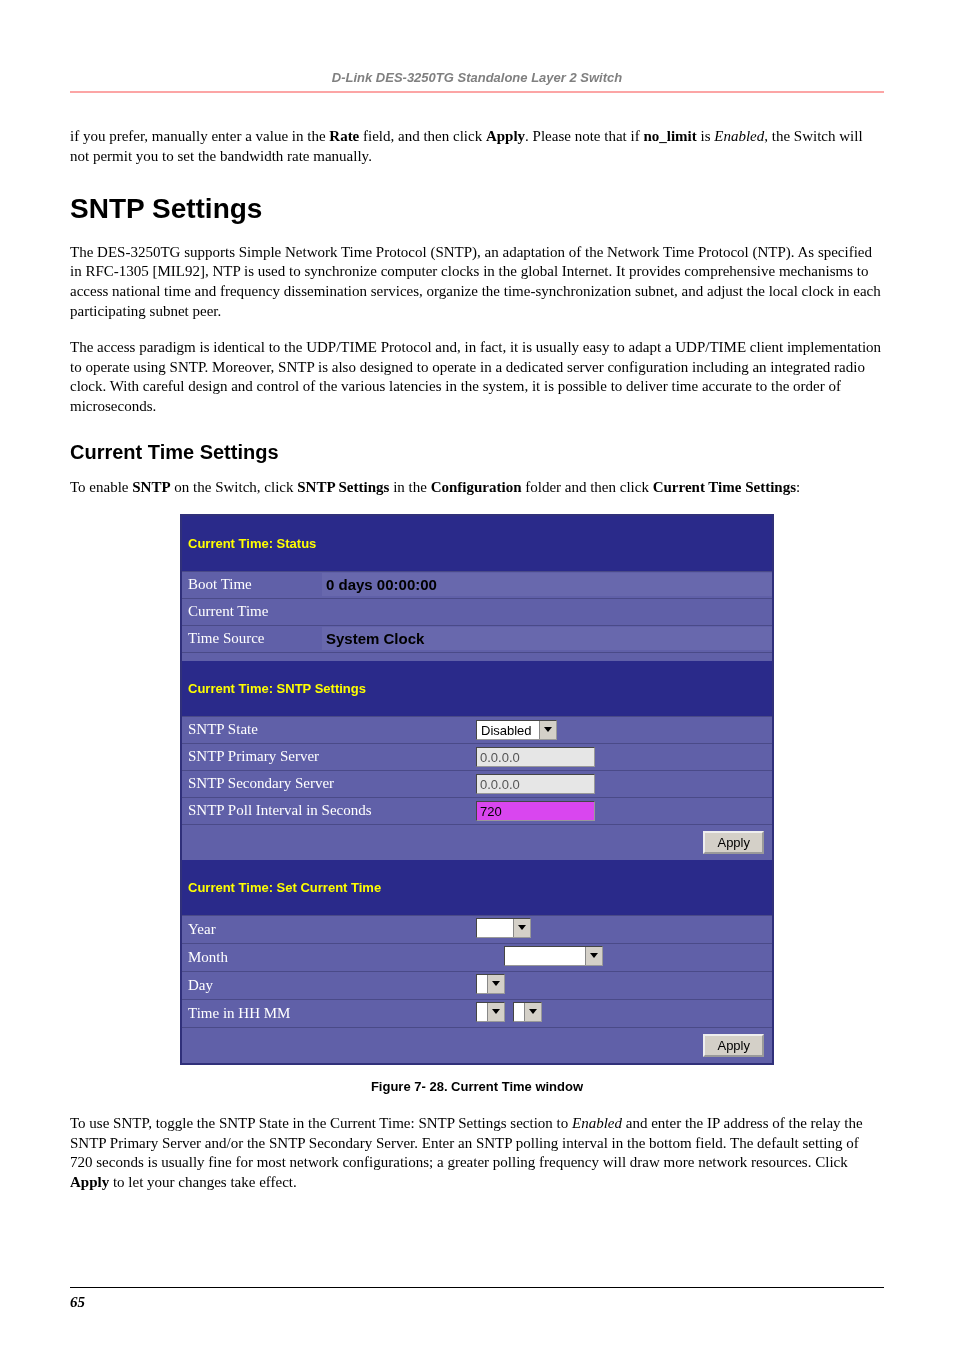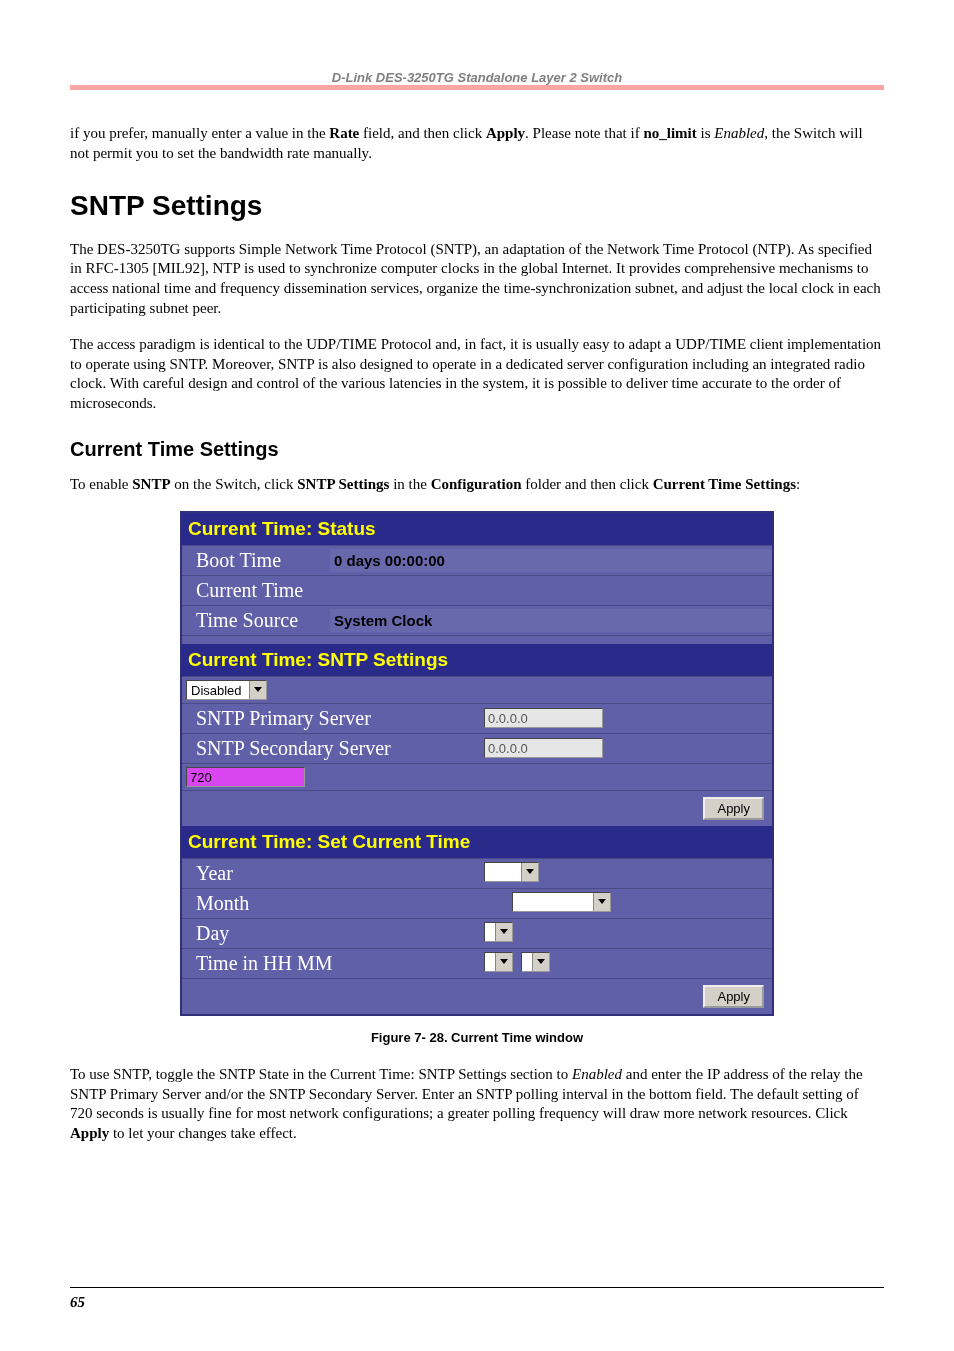--- a/index.html
+++ b/index.html
@@ -17,21 +17,22 @@
     box-sizing: border-box;
     position: relative;
   }
   .running-header {
     font-family: Arial, Helvetica, sans-serif;
     font-weight: bold;
     font-style: italic;
     font-size: 13px;
     color: #808080;
     text-align: center;
-    border-bottom: 5px solid #fca5a5;
+    border-bottom: 2px solid #fca5a5;
+    padding-bottom: 6px;
     margin-bottom: 34px;
   }
   .body-text {
     font-size: 15px;
     line-height: 1.32;
     margin: 0 0 16px 0;
   }
   h1.section {
     font-family: Arial, Helvetica, sans-serif;
     font-weight: bold;
@@ -52,38 +53,37 @@
   .panel {
     width: 590px;
     border: 2px solid #30307a;
     background: #5a5aa0;
     font-family: "Times New Roman", Times, serif;
   }
   .panel-section-title {
     background: #2a2a8a;
     color: #ffff00;
     font-weight: bold;
-    font-size: 19px;
-    padding: 5px 6px;
+    font-size: 13px;
+    padding: 20px 6px;
     font-family: Arial, Helvetica, sans-serif;
   }
   .row {
     display: flex;
     align-items: center;
     border-top: 1px solid #4a4a88;
     background: #6060a8;
     min-height: 26px;
   }
   .row .label {
     color: #fff;
-    font-size: 20px;
+    font-size: 15px;
     padding: 3px 6px;
     width: 290px;
     box-sizing: border-box;
-    margin-left: 8px;
   }
   .row .val {
     font-family: Arial, Helvetica, sans-serif;
     font-weight: bold;
     color: #000;
     font-size: 15px;
     background: #6868ad;
     flex: 1;
     padding: 3px 4px;
   }
@@ -216,20 +216,21 @@
       </div>
       <div class="row">
         <div class="label label-narrow">Time Source</div>
         <div class="val">System Clock</div>
       </div>
 
       <div class="spacer-row"></div>
 
       <div class="panel-section-title">Current Time: SNTP Settings</div>
       <div class="row">
+        <div class="label">SNTP State</div>
         <div class="input-cell">
           <div class="fake-select">
             <span class="sel-text">Disabled</span>
             <span class="sel-btn">
                 <svg width="8" height="6">
                   <polygon points="0,0 8,0 4,5" fill="#000"></polygon>
                 </svg>
               </span>
           </div>
         </div>
@@ -240,20 +241,21 @@
           <span class="fake-input">0.0.0.0</span>
         </div>
       </div>
       <div class="row">
         <div class="label">SNTP Secondary Server</div>
         <div class="input-cell">
           <span class="fake-input">0.0.0.0</span>
         </div>
       </div>
       <div class="row">
+        <div class="label">SNTP Poll Interval in Seconds</div>
         <div class="input-cell">
           <span class="fake-input enabled">720</span>
         </div>
       </div>
       <div class="apply-row">
         <button class="apply-btn">Apply</button>
       </div>
 
       <div class="panel-section-title">Current Time: Set Current Time</div>
       <div class="row">

